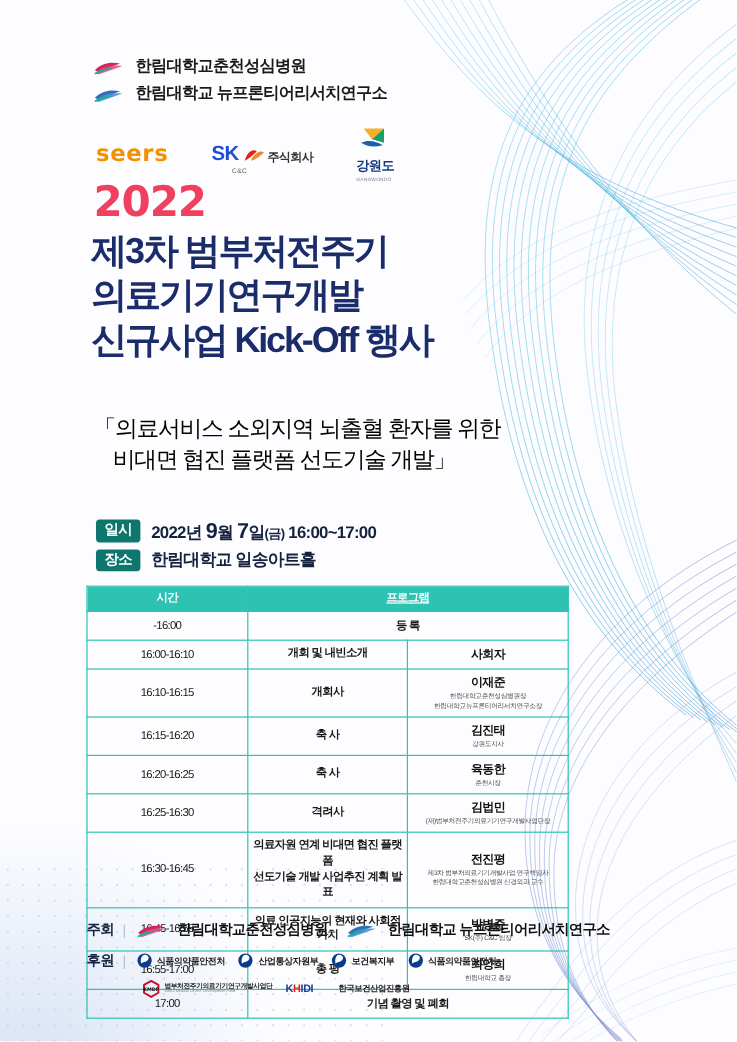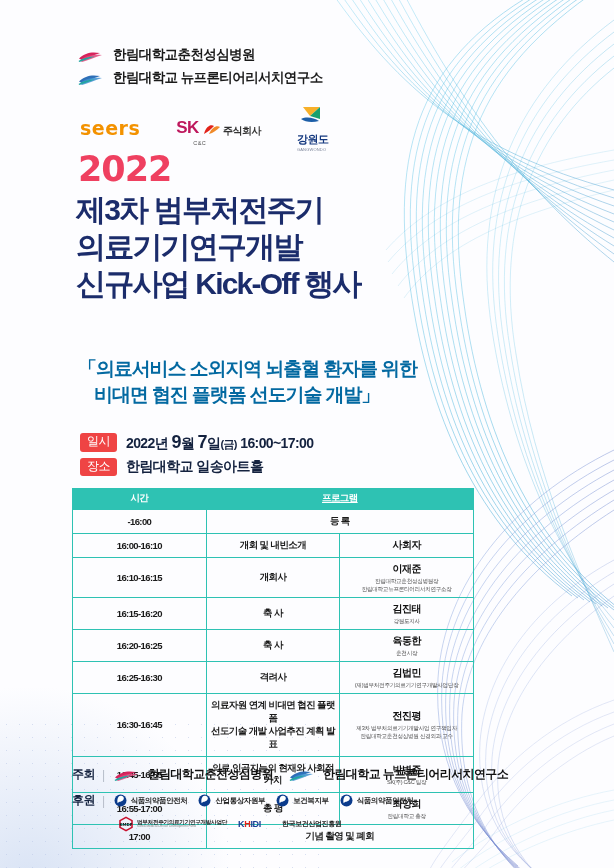--- a/index.html
+++ b/index.html
@@ -44,21 +44,21 @@
 
   .sponsor-row{
     position:absolute;left:80px;top:104px;z-index:5;
     display:flex;align-items:center;gap:36px;
   }
   .seers-logo{
     font-size:19px;font-weight:bold;color:#f39200;letter-spacing:.5px;
     font-family:"DejaVu Sans",sans-serif;
   }
   .sk-logo{display:flex;align-items:flex-end;gap:2px;position:relative;}
-  .sk-mark{font-size:17px;font-weight:bold;color:#be185d;letter-spacing:-.5px;}
+  .sk-mark{font-size:17px;font-weight:bold;color:#1d4ed8;letter-spacing:-.5px;}
   .sk-ko{font-size:10px;font-weight:bold;color:#333;letter-spacing:-.5px;}
   .sk-sub{position:absolute;left:17px;bottom:-8px;font-size:5.5px;color:#555;letter-spacing:.4px;}
   .gw-logo{display:flex;align-items:center;gap:5px;flex-direction:column;}
   .gw-text{font-size:11px;font-weight:bold;color:#14387f;letter-spacing:-.5px;}
   .gw-sub{font-size:4px;color:#7b8499;letter-spacing:.2px;display:block;}
 
   
   .year{
     position:absolute;left:78px;top:152px;z-index:5;
     font-size:35px;font-weight:bold;color:#ef4060;
@@ -66,32 +66,32 @@
     font-family:"DejaVu Sans",sans-serif;
   }
   .maintitle{
     position:absolute;left:76px;top:192px;z-index:5;
     font-size:30px;font-weight:bold;color:#1b2c6b;
     line-height:1.23;letter-spacing:-1.8px;
   }
   .maintitle div{white-space:nowrap;}
 
   .subtitle{
-    position:absolute;left:78px;top:356px;z-index:5;
-    font-size:19px;font-weight:bold;color:#0369a1;
+    position:absolute;left:78px;top:345px;z-index:5;
+    font-size:19px;font-weight:normal;color:#000000;
     line-height:1.35;letter-spacing:-1.1px;
   }
   .subtitle div{white-space:nowrap;}
   .subtitle .l2{padding-left:16px;}
 
   
   .info{position:absolute;left:80px;top:432px;z-index:5;}
   .info-row{display:flex;align-items:center;gap:9px;margin-bottom:5px;}
   .info-tag{
-    background:#ef4444;color:#fff;font-size:12px;font-weight:normal;
+    background:#0f766e;color:#fff;font-size:12px;font-weight:bold;
     padding:2px 7px 3px;border-radius:3px;letter-spacing:-.5px;line-height:1.1;
   }
   .info-text{font-size:14px;font-weight:bold;color:#14223f;letter-spacing:-.6px;}
   .info-text .big{font-size:18px;}
   .info-text .paren{font-size:11px;}
 
   
   .table-wrap{position:absolute;left:72px;top:488px;width:400px;z-index:5;}
   table.program{
     border-collapse:collapse;width:402px;
@@ -101,21 +101,21 @@
     border:1px solid #2ec2b3;
     text-align:center;vertical-align:middle;
     letter-spacing:-.6px;color:#1a1a1a;
   }
   table.program thead th{
     background:#2ec2b3;color:#ffffff;
     font-size:9.5px;font-weight:bold;
     padding:3px 0 4px;border-color:#2ec2b3;
   }
   thead .th-prog span{text-decoration:underline;}
-  td.time{width:84px;font-size:9.5px;font-weight:bold;padding:5px 11px;}
+  td.time{width:84px;font-size:9.5px;font-weight:normal;padding:5px 11px;}
   td.prog{width:168px;font-size:9.5px;font-weight:bold;padding:5px 3px;line-height:1.35;}
   td.spk{width:150px;padding:4px 3px;}
   td.wide{font-size:9.5px;font-weight:bold;padding:5px 0;letter-spacing:2.5px;}
   .spk-name{font-size:10px;font-weight:bold;color:#111;letter-spacing:-.5px;display:block;}
   .spk-aff{font-size:5.6px;color:#4a4a4a;letter-spacing:-.3px;line-height:1.45;display:block;margin-top:1px;}
 
   
   .footer{position:absolute;left:72px;top:766px;z-index:5;}
   .f-row{display:flex;align-items:center;margin-bottom:9px;}
   .f-label{

